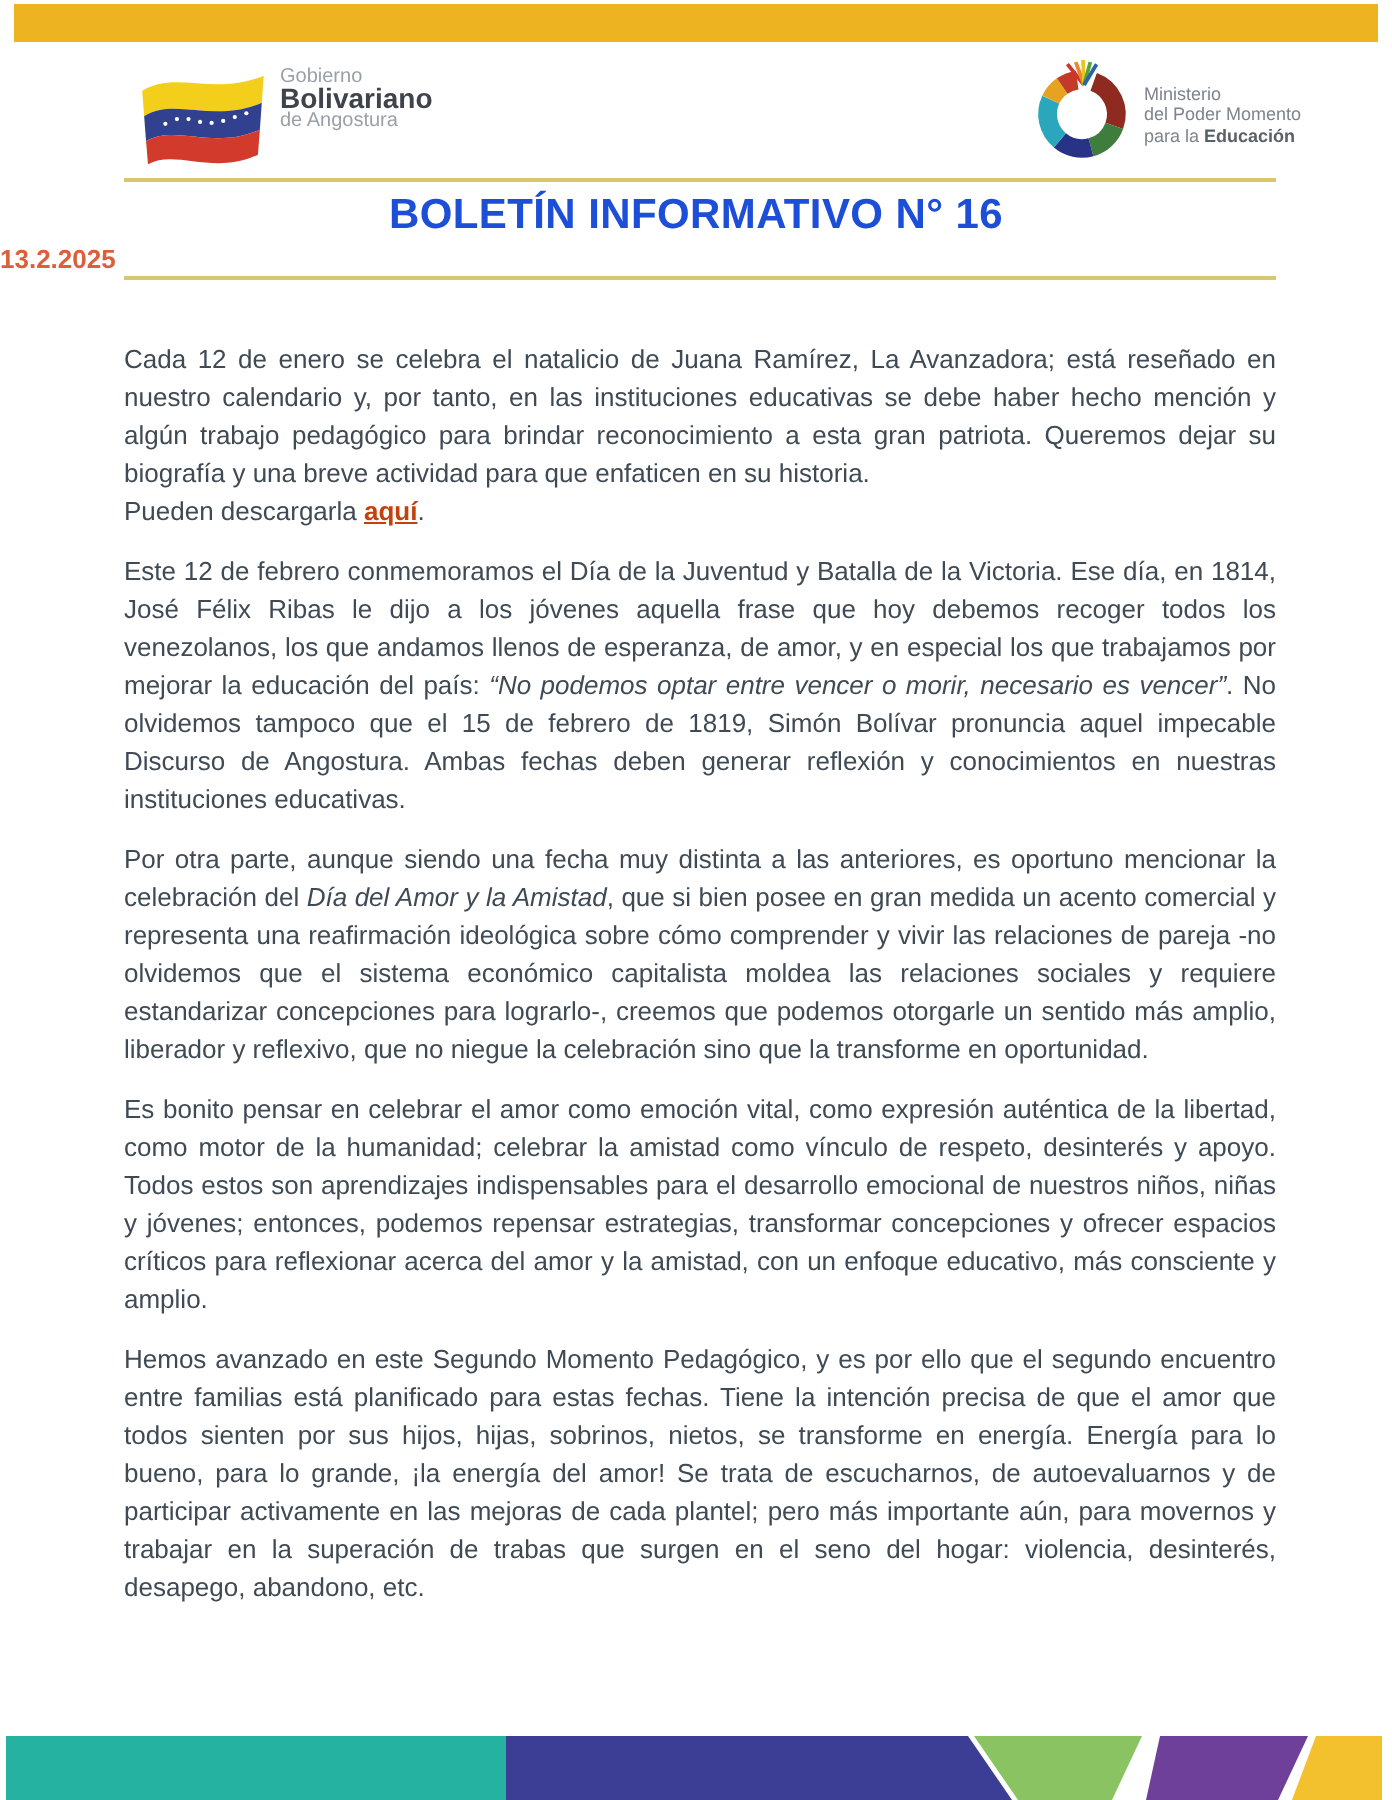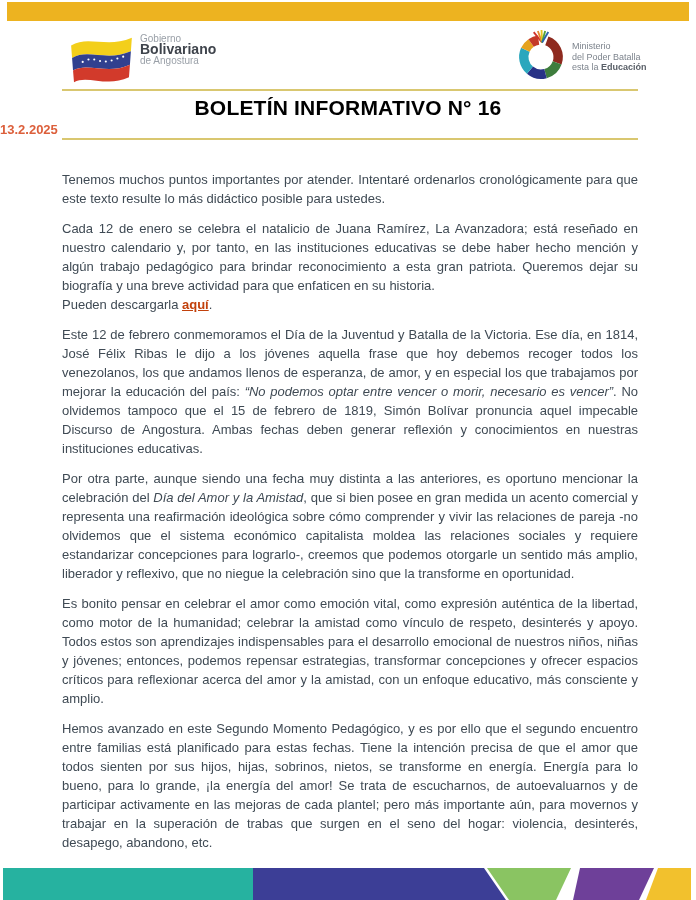--- a/index.html
+++ b/index.html
@@ -25,21 +25,21 @@
   .min-line{font-size:9px;color:#7d848d;}
   .min-bold{font-weight:bold;color:#5a6068;}
 
   
   .rule{position:absolute;left:62px;width:576px;height:2px;background:#d9c770;}
   .rule-top{top:89px;}
   .rule-bottom{top:138px;}
   .bulletin-title{
     position:absolute;left:0;top:96px;width:696px;
     text-align:center;font-size:21px;font-weight:bold;
-    color:#000000;letter-spacing:0.2px;
+    color:#1d4ed8;letter-spacing:0.2px;
   }
   .bulletin-date{
     position:absolute;left:0;top:122px;width:696px;
     text-align:left;font-size:13px;font-weight:bold;color:#dc5f3b;
   }
 
   
   .body-text{
     position:absolute;left:62px;top:170px;width:576px;
     font-size:13px;line-height:19px;color:#3f4a54;
@@ -100,32 +100,31 @@
           <line x1="25" y1="12" x2="21" y2="1" stroke="#e8872b"></line>
           <line x1="25" y1="12" x2="24.5" y2="0" stroke="#e5c51f"></line>
           <line x1="25" y1="12" x2="28" y2="1" stroke="#55a339"></line>
           <line x1="25" y1="12" x2="31" y2="2" stroke="#2a63ad"></line>
         </g>
         <circle cx="24" cy="26" r="9" fill="#ffffff"></circle>
       </svg>
     </span>
     <div class="min-text">
       <div class="min-line">Ministerio</div>
-      <div class="min-line">del Poder Batalla</div>
-      <div class="min-line"><span>esta la </span><span class="min-bold">Educación</span></div>
+      <div class="min-line">del Poder Momento</div>
+      <div class="min-line"><span>para la </span><span class="min-bold">Educación</span></div>
     </div>
   </div>
 
   <div class="rule rule-top"></div>
   <div class="bulletin-title">BOLETÍN INFORMATIVO N° 16</div>
   <div class="bulletin-date">13.2.2025</div>
   <div class="rule rule-bottom"></div>
 
   <div class="body-text">
-    <p><span>Tenemos muchos puntos importantes por atender. Intentaré ordenarlos cronológicamente para que este texto resulte lo más didáctico posible para ustedes.</span></p>
     <p><span>Cada 12 de enero se celebra el natalicio de Juana Ramírez, La Avanzadora; está reseñado en nuestro calendario y, por tanto, en las instituciones educativas se debe haber hecho mención y algún trabajo pedagógico para brindar reconocimiento a esta gran patriota. Queremos dejar su biografía y una breve actividad para que enfaticen en su historia.</span><br><span>Pueden descargarla </span><a href="#" class="inline-link">aquí</a><span>.</span></p>
     <p><span>Este 12 de febrero conmemoramos el Día de la Juventud y Batalla de la Victoria. Ese día, en 1814, José Félix Ribas le dijo a los jóvenes aquella frase que hoy debemos recoger todos los venezolanos, los que andamos llenos de esperanza, de amor, y en especial los que trabajamos por mejorar la educación del país: </span><span class="it">“No podemos optar entre vencer o morir, necesario es vencer”</span><span>. No olvidemos tampoco que el 15 de febrero de 1819, Simón Bolívar pronuncia aquel impecable Discurso de Angostura. Ambas fechas deben generar reflexión y conocimientos en nuestras instituciones educativas.</span></p>
     <p><span>Por otra parte, aunque siendo una fecha muy distinta a las anteriores, es oportuno mencionar la celebración del </span><span class="it">Día del Amor y la Amistad</span><span>, que si bien posee en gran medida un acento comercial y representa una reafirmación ideológica sobre cómo comprender y vivir las relaciones de pareja -no olvidemos que el sistema económico capitalista moldea las relaciones sociales y requiere estandarizar concepciones para lograrlo-, creemos que podemos otorgarle un sentido más amplio, liberador y reflexivo, que no niegue la celebración sino que la transforme en oportunidad.</span></p>
     <p><span>Es bonito pensar en celebrar el amor como emoción vital, como expresión auténtica de la libertad, como motor de la humanidad; celebrar la amistad como vínculo de respeto, desinterés y apoyo. Todos estos son aprendizajes indispensables para el desarrollo emocional de nuestros niños, niñas y jóvenes; entonces, podemos repensar estrategias, transformar concepciones y ofrecer espacios críticos para reflexionar acerca del amor y la amistad, con un enfoque educativo, más consciente y amplio.</span></p>
     <p><span>Hemos avanzado en este Segundo Momento Pedagógico, y es por ello que el segundo encuentro entre familias está planificado para estas fechas. Tiene la intención precisa de que el amor que todos sienten por sus hijos, hijas, sobrinos, nietos, se transforme en energía. Energía para lo bueno, para lo grande, ¡la energía del amor! Se trata de escucharnos, de autoevaluarnos y de participar activamente en las mejoras de cada plantel; pero más importante aún, para movernos y trabajar en la superación de trabas que surgen en el seno del hogar: violencia, desinterés, desapego, abandono, etc.</span></p>
   </div>
 
   <svg class="footer-band" viewBox="0 0 696 33">
     <polygon points="3,1 253,1 253,33 3,33" fill="#26b2a0"></polygon>
     <polygon points="253,1 484,1 506,33 253,33" fill="#3c3e96"></polygon>

